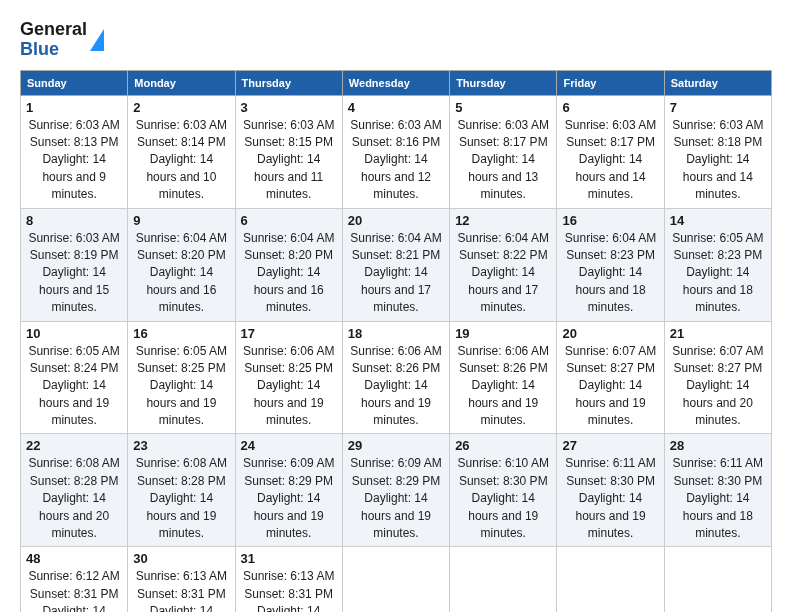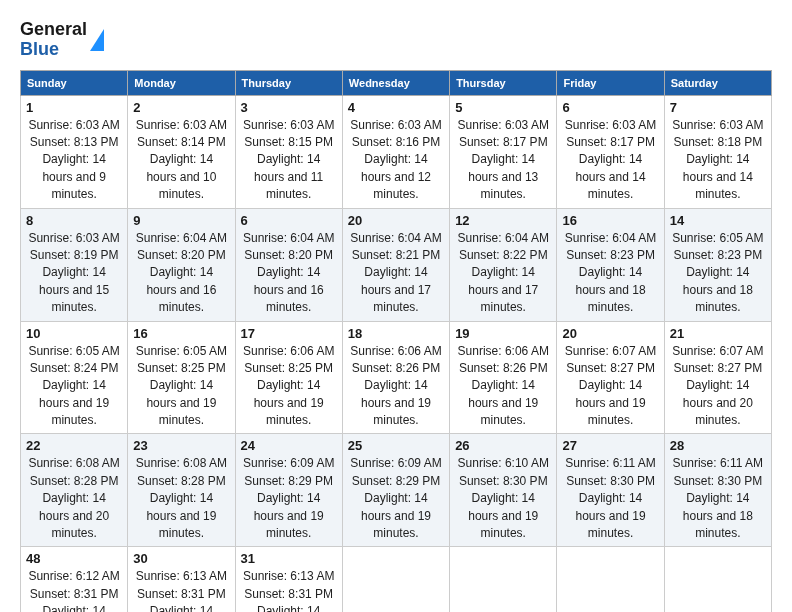--- a/index.html
+++ b/index.html
@@ -221,21 +221,21 @@
         </td>
         <td>
           <span class="day-number">23</span>
 <div class="day-info">Sunrise: 6:08 AM<br>Sunset: 8:28 PM<br>Daylight: 14 hours and 19 minutes.</div>
         </td>
         <td>
           <span class="day-number">24</span>
 <div class="day-info">Sunrise: 6:09 AM<br>Sunset: 8:29 PM<br>Daylight: 14 hours and 19 minutes.</div>
         </td>
         <td>
-          <span class="day-number">25</span>
+          <span class="day-number">29</span>
 <div class="day-info">Sunrise: 6:09 AM<br>Sunset: 8:29 PM<br>Daylight: 14 hours and 19 minutes.</div>
         </td>
         <td>
           <span class="day-number">26</span>
 <div class="day-info">Sunrise: 6:10 AM<br>Sunset: 8:30 PM<br>Daylight: 14 hours and 19 minutes.</div>
         </td>
         <td>
           <span class="day-number">27</span>
 <div class="day-info">Sunrise: 6:11 AM<br>Sunset: 8:30 PM<br>Daylight: 14 hours and 19 minutes.</div>
         </td>

